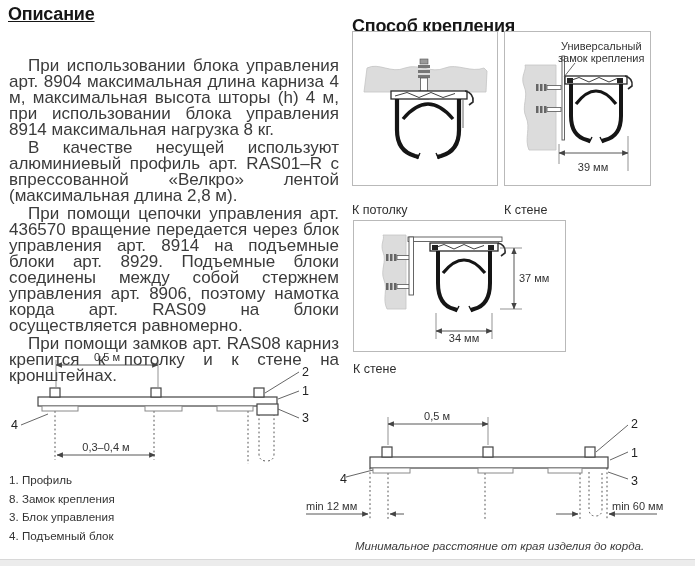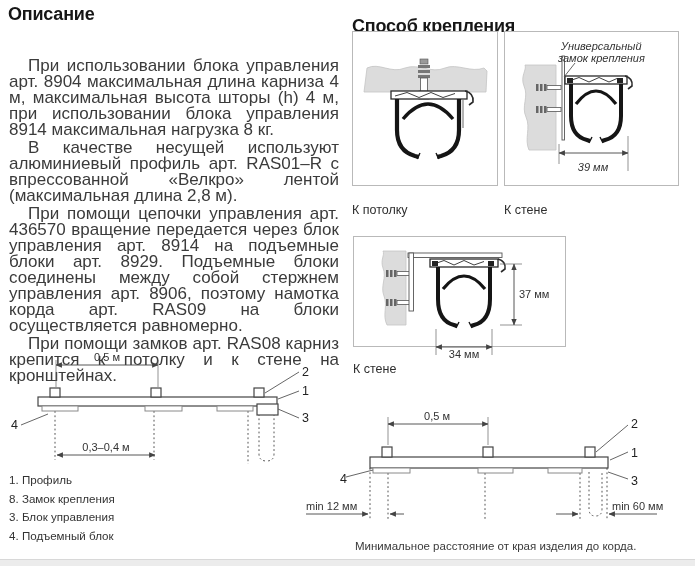--- a/index.html
+++ b/index.html
@@ -4,33 +4,33 @@
 <style>
   * { margin:0; padding:0; box-sizing:border-box; }
   html,body { background:#ffffff; }
   .page {
     position:relative; width:695px; height:566px; background:#fff;
     font-family:"Liberation Sans", sans-serif; color:#3a3a3a; overflow:hidden;
   }
   .heading {
     position:absolute; font-size:18px; font-weight:bold; color:#161616; letter-spacing:-0.2px;
   }
-  .h-left  { left:8px;  top:4px; }
+  .h-left  { left:8px;  top:4px;text-decoration:underline; }
   .h-right { left:352px; top:16px; }
   .body-text {
     position:absolute; left:9px; top:58px; width:330px;
     font-size:17px; line-height:16px; text-align:justify; color:#3b3b3b;
   }
   .body-text p { text-indent:19px; margin-bottom:2px; }
   .legend { position:absolute; left:9px; top:471px; font-size:11.6px; line-height:18.6px; color:#333; }
   .figbox { position:absolute; border:1px solid #b9b9b9; background:#fff; }
   .figbox svg { position:absolute; left:0; top:0; }
   .figsvg { position:absolute; }
   .cap { position:absolute; font-size:12.5px; color:#2e2e2e;margin-top:12px; }
-  .smallcap { position:absolute; font-size:11.5px; color:#3a3a3a; }
+  .smallcap { position:absolute; font-size:11.5px; color:#3a3a3a;font-style:italic; }
   svg text { font-family:"Liberation Sans", sans-serif; fill:#333; font-size:11px; }
   svg text.lbl { font-size:12.5px; fill:#222; }
   svg text.mid { text-anchor:middle; }
   .thin  { stroke:#666; stroke-width:0.7; fill:none; }
   .lead  { stroke:#555; stroke-width:0.9; fill:none; }
   .dim   { stroke:#444; stroke-width:0.9; fill:none; }
   .cord  { stroke:#555; stroke-width:1; fill:none; stroke-dasharray:1.8 2.6; }
   .bar   { fill:#fff; stroke:#444; stroke-width:1.2; }
   .blk   { fill:#fff; stroke:#8a8a8a; stroke-width:1; }
   .prof  { stroke:#151515; fill:none; }
@@ -127,21 +127,21 @@
         <path d="M112,59 q9,2 8,11 l-4,3" fill="none" stroke="#2a2a2a" stroke-width="1.6"></path>
         <path d="M110,68 V96" stroke="#9a9a9a" stroke-width="1.5"></path>
         <path class="prof" stroke-width="4.2" d="M44,67 V98 Q44,119 62,124 L66,125"></path>
         <path class="prof" stroke-width="4.2" d="M106,67 V98 Q106,119 88,124 L84,125"></path>
         <path class="prof" stroke-width="3.4" d="M50,87 Q75,57 100,87"></path>
         <path class="prof" stroke-width="1.4" d="M64,127 l3,-6 M86,127 l-3,-6"></path>
       </g>
     </svg>
   </div>
 
-  <div class="figbox" style="left:504px; top:31px; width:175px; height:155px;font-style:italic;">
+  <div class="figbox" style="left:504px; top:31px; width:147px; height:155px;">
     <svg width="145" height="153" viewBox="0 0 145 153">
       <path class="grayfill" d="M51,33 L51,118 L24,118 C19,107 26,96 21,85 C16,74 24,65 19,54 C15,44 22,38 20,33 Z"></path>
       <g>
         <rect x="31" y="52" width="2.5" height="7" fill="#666"></rect>
         <rect x="35" y="52" width="2.5" height="7" fill="#666"></rect>
         <rect x="39" y="52" width="2.5" height="7" fill="#666"></rect>
         <rect x="42" y="53.5" width="14" height="4" fill="#fff" stroke="#555" stroke-width="0.8"></rect>
       </g>
       <g>
         <rect x="31" y="74" width="2.5" height="7" fill="#666"></rect>
@@ -171,21 +171,21 @@
       </defs>
       <path class="thin" d="M54,112 V132 M123,104 V139"></path>
       <line class="dim" x1="54" y1="121" x2="123" y2="121" marker-start="url(#arwB2)" marker-end="url(#arwB2)"></line>
       <text class="mid" x="88" y="139">39 мм</text>
     </svg>
   </div>
 
   <div class="cap" style="left:352px; top:191px;">К потолку</div>
   <div class="cap" style="left:504px; top:191px;">К стене</div>
 
-  <div class="figbox" style="left:353px; top:236px; width:213px; height:111px;">
+  <div class="figbox" style="left:353px; top:220px; width:213px; height:132px;">
     <svg width="211" height="123" viewBox="0 0 211 123">
       <path class="grayfill" d="M52,14 L52,88 L33,88 C28,78 34,69 30,59 C26,49 33,41 29,31 C26,23 31,18 29,14 Z"></path>
       <g>
         <rect x="32" y="33" width="2.5" height="7" fill="#666"></rect>
         <rect x="36" y="33" width="2.5" height="7" fill="#666"></rect>
         <rect x="40" y="33" width="2.5" height="7" fill="#666"></rect>
         <rect x="43" y="34.5" width="13" height="4" fill="#fff" stroke="#555" stroke-width="0.8"></rect>
       </g>
       <g>
         <rect x="32" y="62" width="2.5" height="7" fill="#666"></rect>

